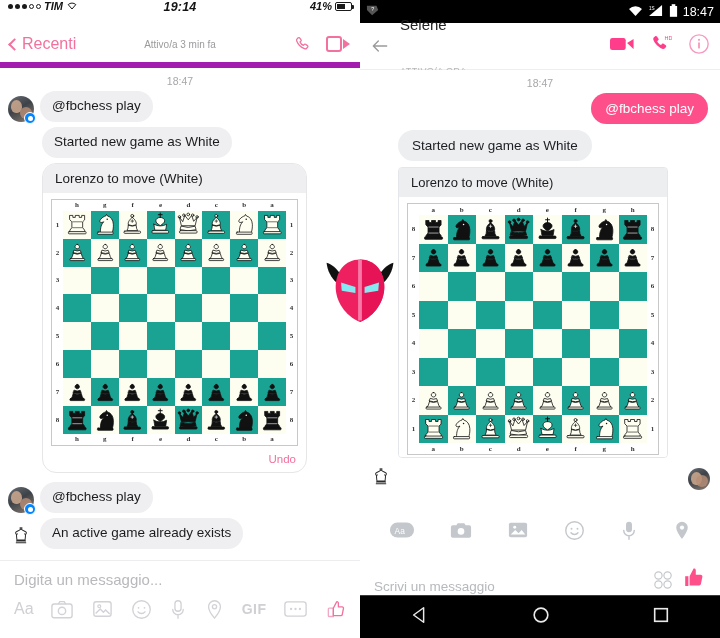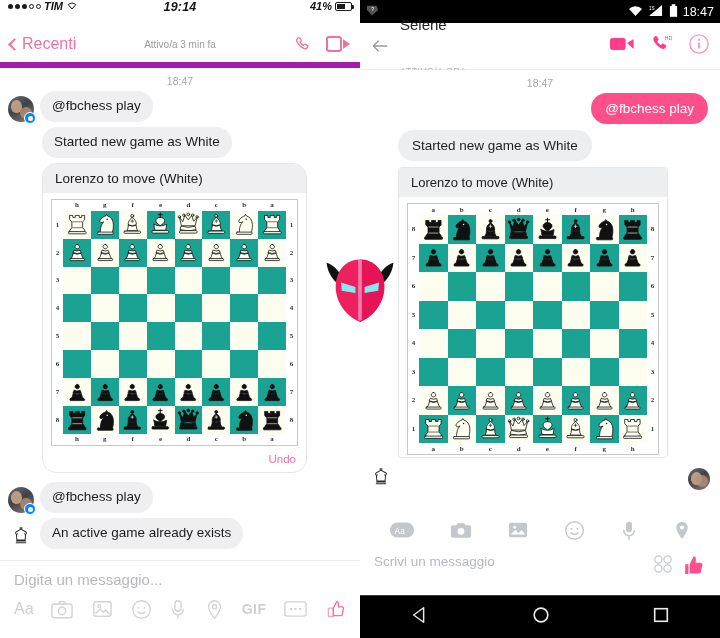--- a/index.html
+++ b/index.html
@@ -99,21 +99,21 @@
   .a-row { display:flex; align-items:flex-end; padding:0 10px 6px 8px; gap:6px; }
   .a-row.me { justify-content:flex-end; padding-right:12px; }
   .a-bub { background:#eceef0; color:#1c1e21; border-radius:18px; padding:8px 14px; font-size:13.5px; }
   .a-bub.me { background:#ff4f8b; color:#fff; }
   .a-card { background:#fff; border:1px solid #e4e6eb; border-radius:4px; width:270px; overflow:hidden;}
   .a-card .cap{ font-size:13px; padding:7px 12px; background:#eceef0; color:#1c1e21;}
   .a-reply { text-align:right; font-size:11px; color:#1f7bd1; font-weight:bold; padding:5px 12px 7px; letter-spacing:.4px;}
 
   .a-composer { position:absolute; left:0; right:0; bottom:43px; height:85px; background:#fff; }
   .a-tools { display:flex; align-items:center; justify-content:space-around; height:44px; padding:0 12px; color:#bdc1c6;}
-  .a-inputrow { display:flex; align-items:flex-start; padding:0 14px; height:40px; gap:8px;}
+  .a-inputrow { display:flex; align-items:flex-end; padding:0 14px; height:40px; gap:8px;}
   .a-inputrow .ph { flex:1; font-size:13.5px; color:#b6b9bd; }
   .a-navbar { position:absolute; left:0; right:0; bottom:0; height:43px; background:#000; display:flex; align-items:center; justify-content:space-around; border-top:1px solid #3a3a3a;}
 
   
   .devil { position:absolute; left:322px; top:250px; width:76px; height:80px; z-index:5; }
 </style>
 </head>
 <body>
 
 <div class="stage">

